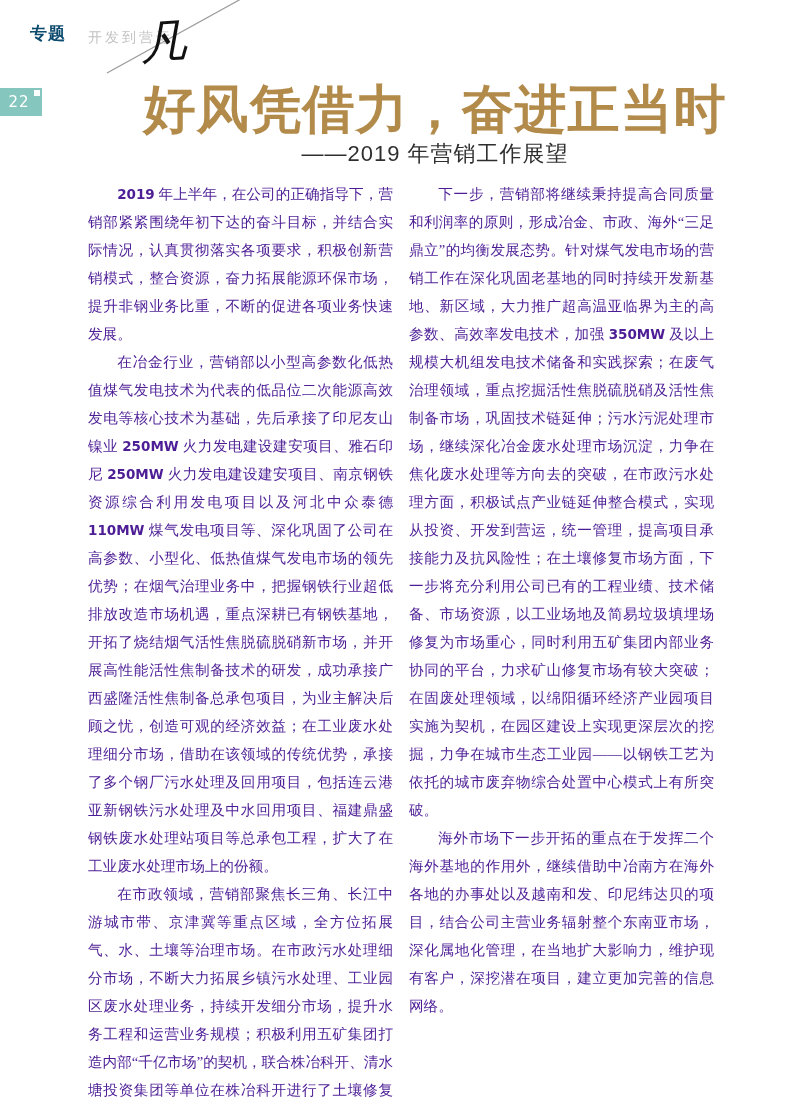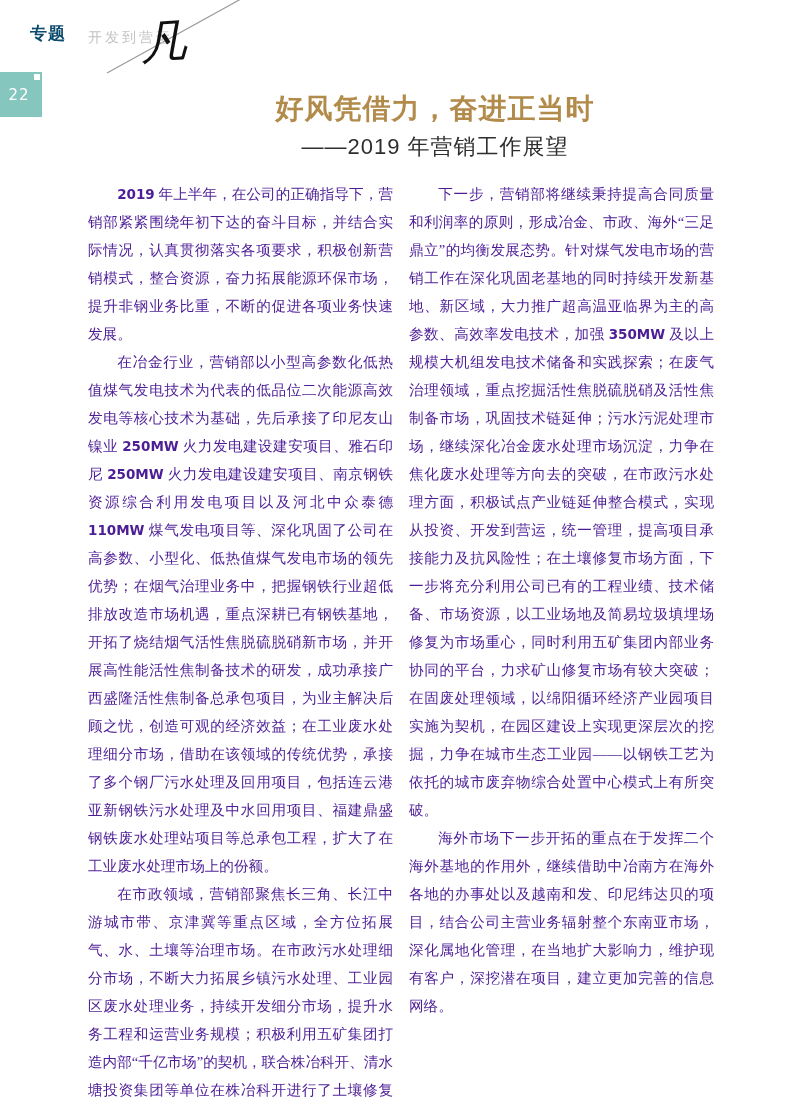--- a/index.html
+++ b/index.html
@@ -27,22 +27,22 @@
     font-size: 14px; color: #c2c2c2; letter-spacing: 3px;
   }
   .logo-glyph {
     position: absolute; left: 140px; top: 12px;
     font-size: 46px; color: #111;
     font-style: italic;
     font-family: "DejaVu Serif", serif;
     transform: rotate(-4deg);
   }
   .page-num-box {
-    position: absolute; left: 0; top: 72px;
-    width: 42px; height: 45px;
+    position: absolute; left: 0; top: 88px;
+    width: 42px; height: 28px;
     background: #85c6bf;
     display: flex; align-items: center; justify-content: center;
   }
   .page-num-box .notch {
     position: absolute; right: 2px; top: 2px;
     width: 6px; height: 6px; background: #ffffff;
   }
   .page-num {
     font-family: "DejaVu Sans", sans-serif;
     font-size: 15px; color: #ffffff; letter-spacing: 1px;
@@ -50,26 +50,27 @@
   }
 
   
   .title-wrap {
     position: absolute; left: 88px; top: 86px; width: 694px;
     text-align: center;
   }
   .article-title {
     font-family: "Liberation Sans", "DejaVu Sans", sans-serif;
     font-weight: bold;
-    font-size: 28px;
+    font-size: 52px;
     color: #b28a4a;
     letter-spacing: 1px;
     line-height: 46px;
   }
   .article-subtitle {
+    margin-top: 7px;
     font-family: "Liberation Sans", "DejaVu Sans", sans-serif;
     font-size: 22px;
     color: #2e2e2e;
     letter-spacing: 1px;
   }
 
   
   .body-wrap {
     position: absolute; left: 88px; top: 180px; width: 626px;
     display: flex; gap: 16px;

